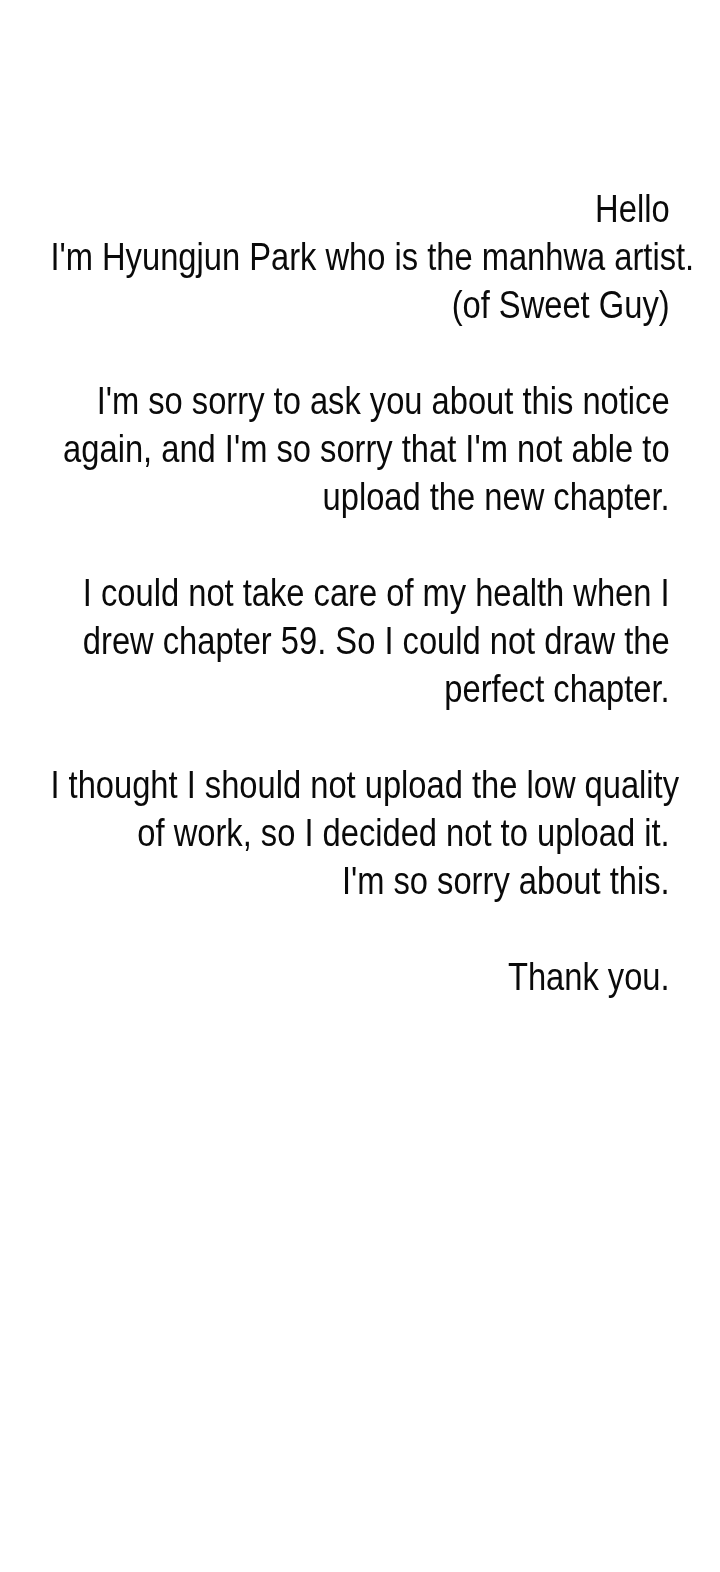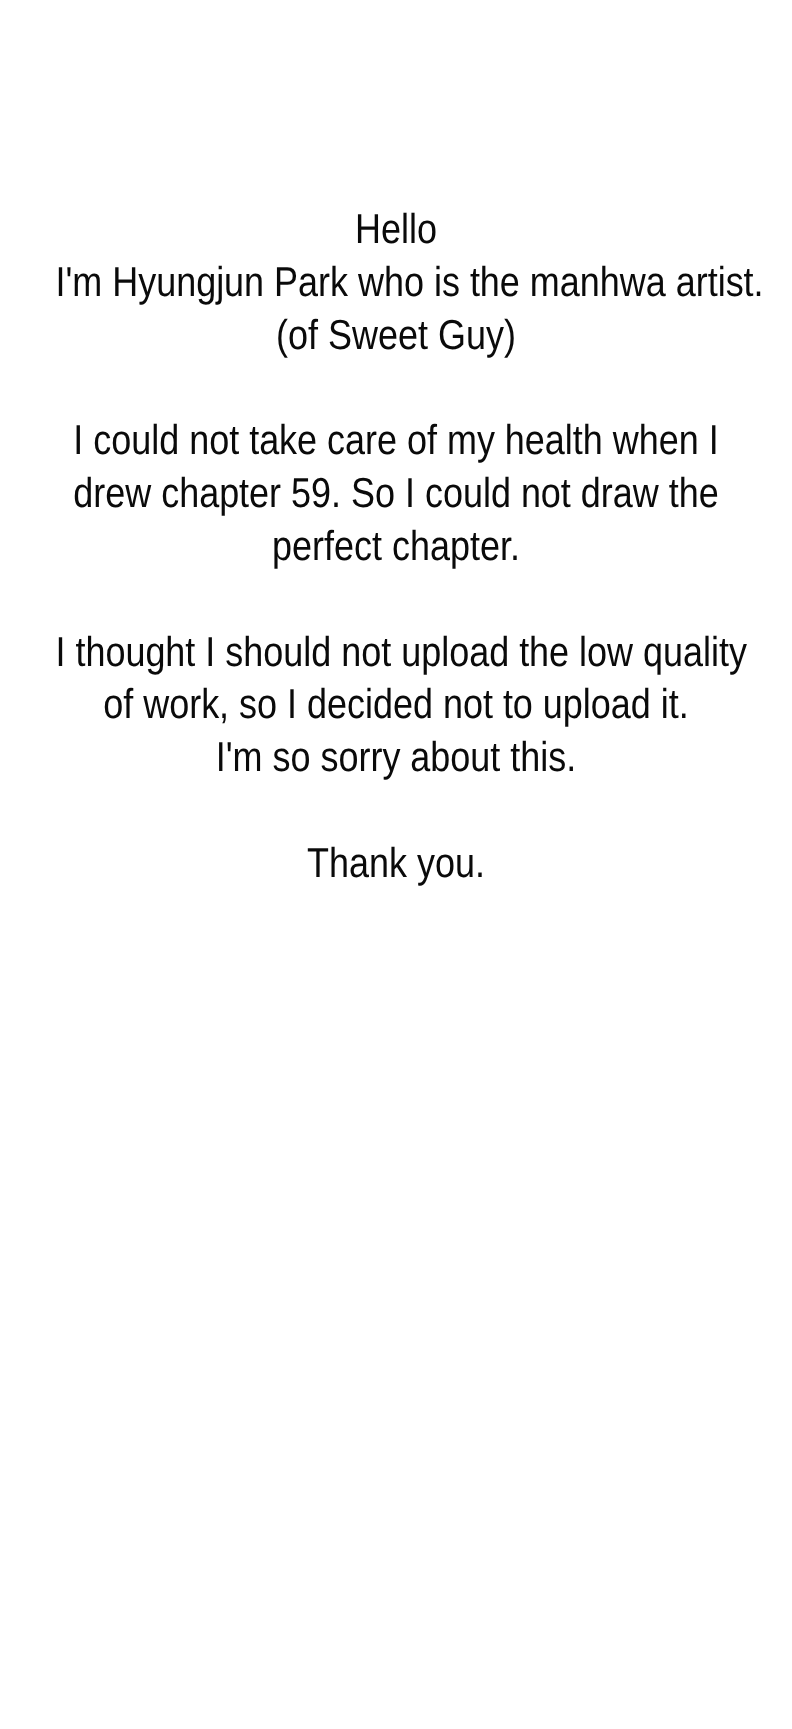--- a/index.html
+++ b/index.html
@@ -12,21 +12,21 @@
     width: 720px;
     height: 1572px;
     background: #ffffff;
     overflow: hidden;
   }
   .notice {
     position: absolute;
     top: 185px;
     left: 0;
     width: 720px;
-    text-align: center;
+    text-align: right;
     color: #0a0a0a;
     font-family: "Liberation Sans", "DejaVu Sans", sans-serif;
     font-size: 38px;
     line-height: 48px;
     font-weight: 400;
   }
   .para {
     margin: 0 0 48px 0;
     padding: 0;
   }
@@ -45,20 +45,25 @@
 
 <div class="page">
   <div class="notice">
 
     <p class="para">
       <span class="line">Hello</span>
       <span class="line">I'm Hyungjun Park who is the manhwa artist.</span>
       <span class="line">(of Sweet Guy)</span>
     </p>
 
+    <p class="para">
+      <span class="line">I'm so sorry to ask you about this notice</span>
+      <span class="line">again, and I'm so sorry that I'm not able to</span>
+      <span class="line">upload the new chapter.</span>
+    </p>
 
 
     <p class="para">
       <span class="line">I could not take care of my health when I</span>
       <span class="line">drew chapter 59. So I could not draw the</span>
       <span class="line">perfect chapter.</span>
     </p>
 
     <p class="para">
       <span class="line">I thought I should not upload the low quality</span>

